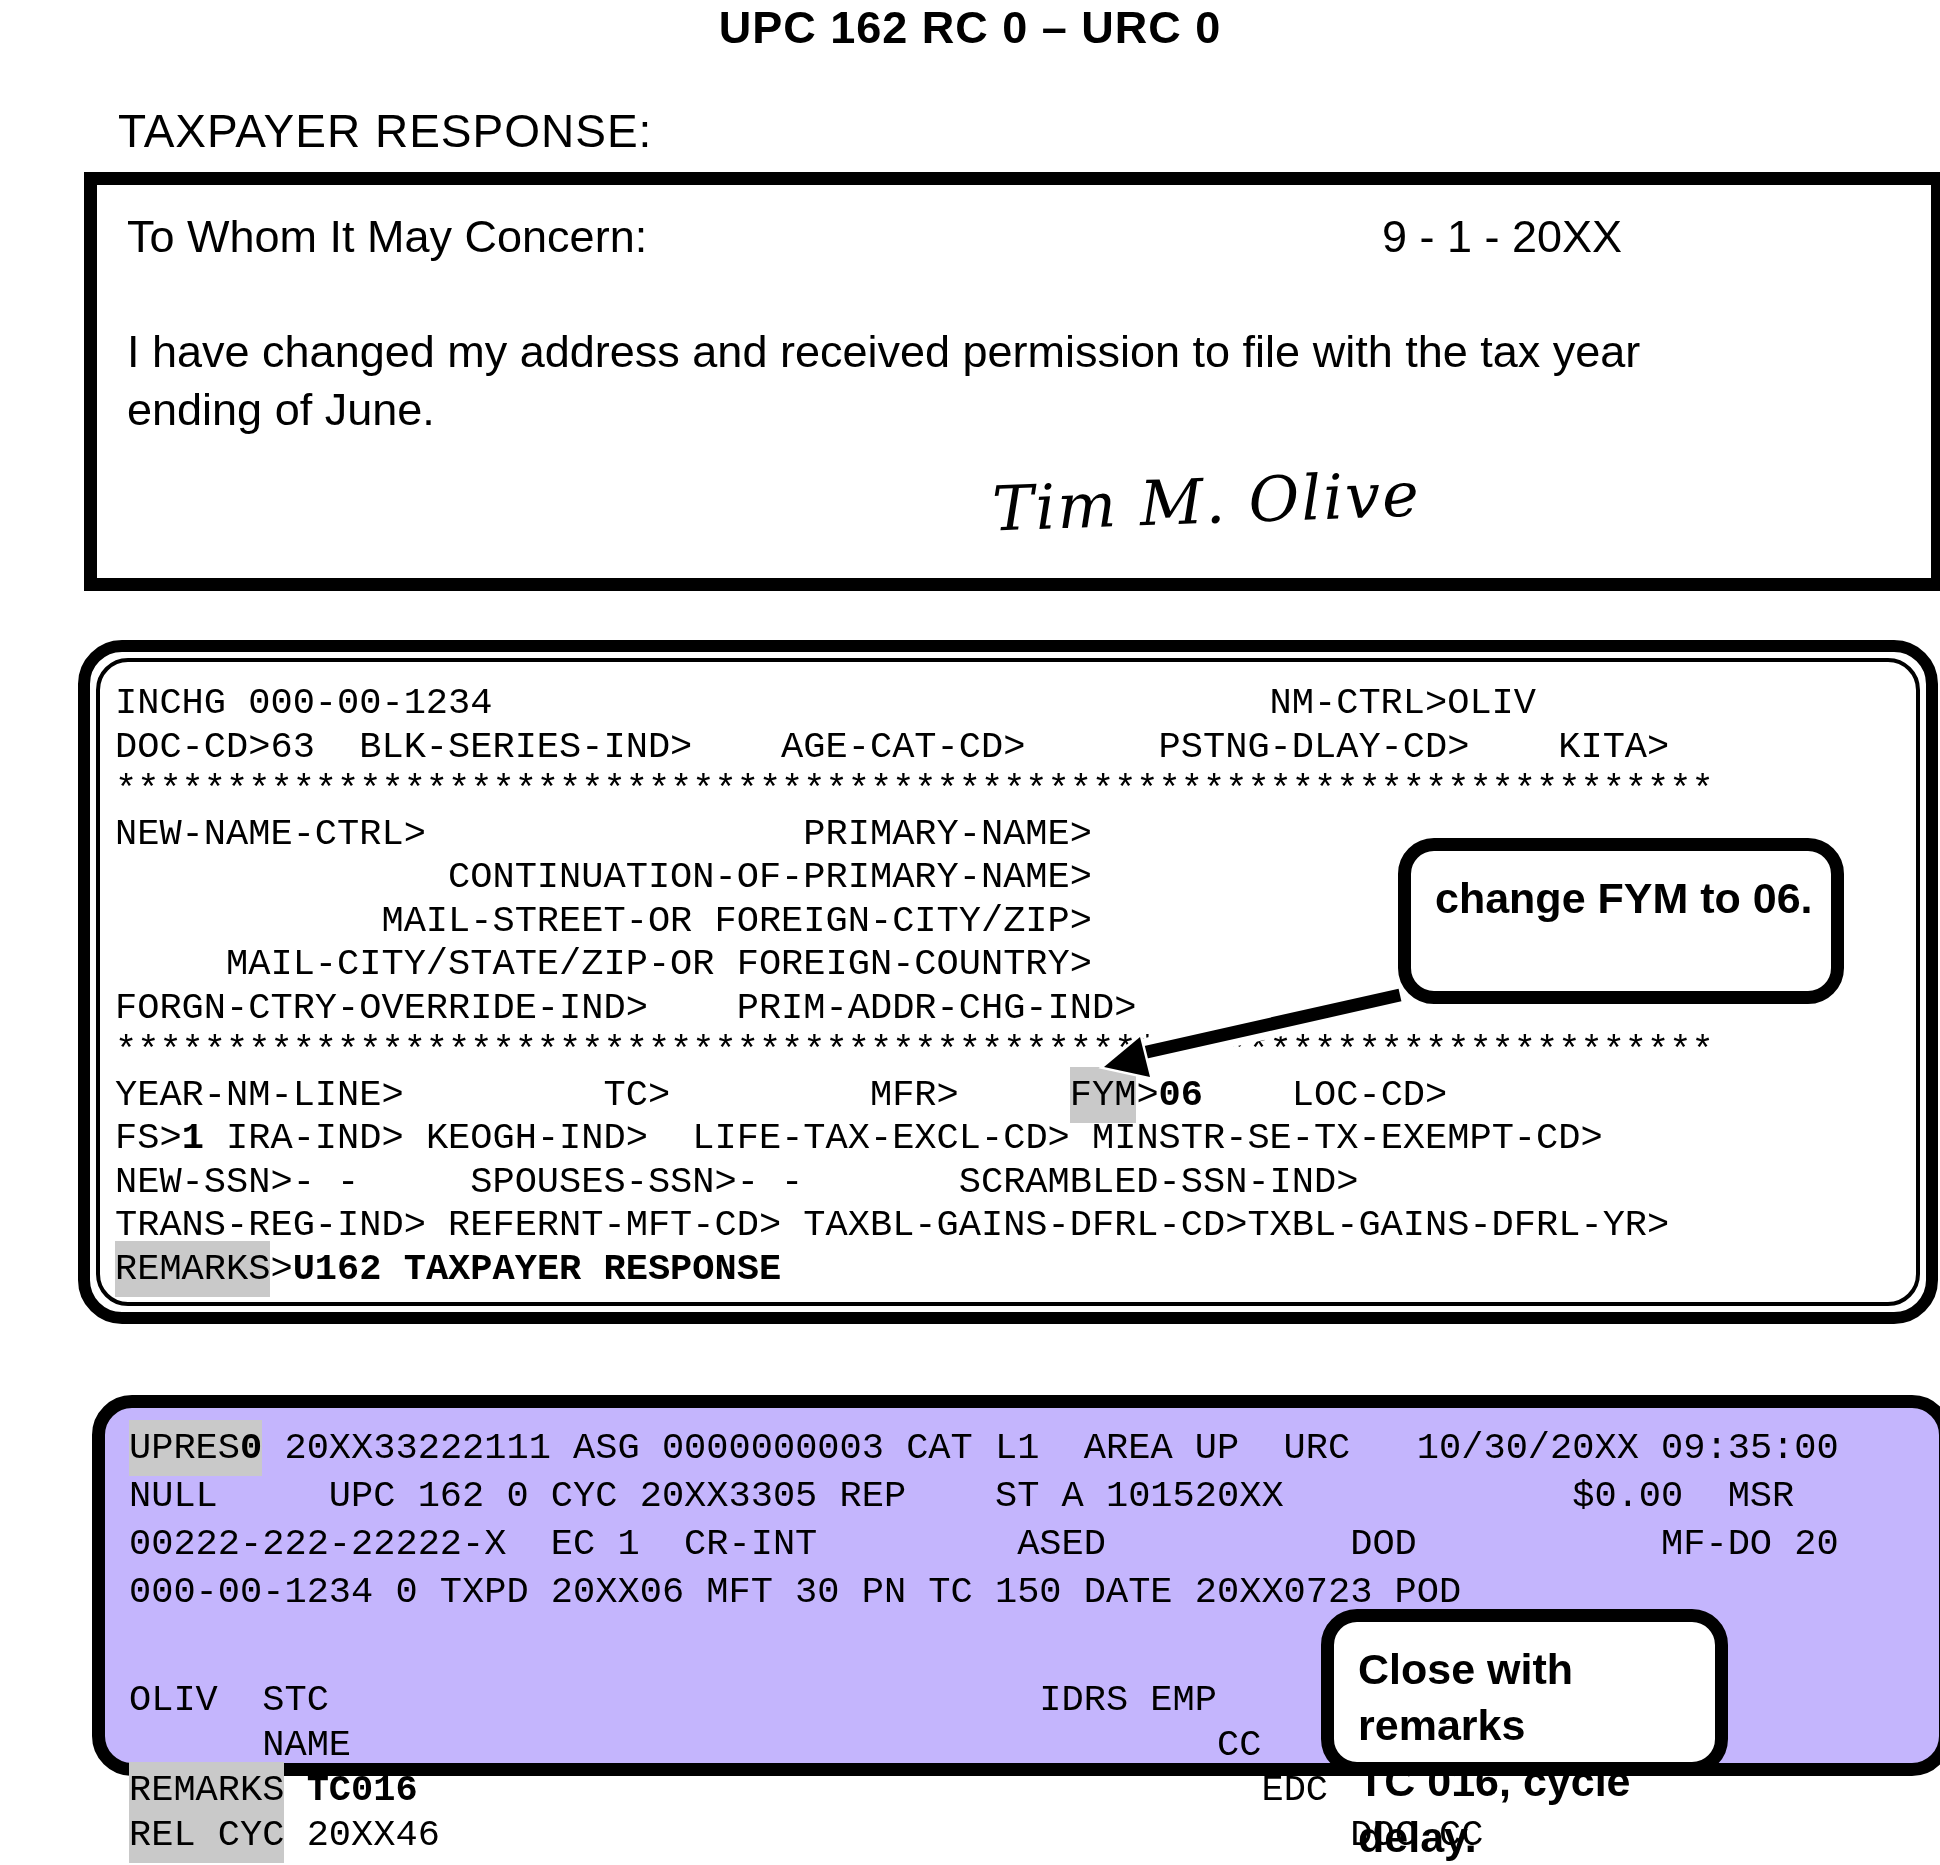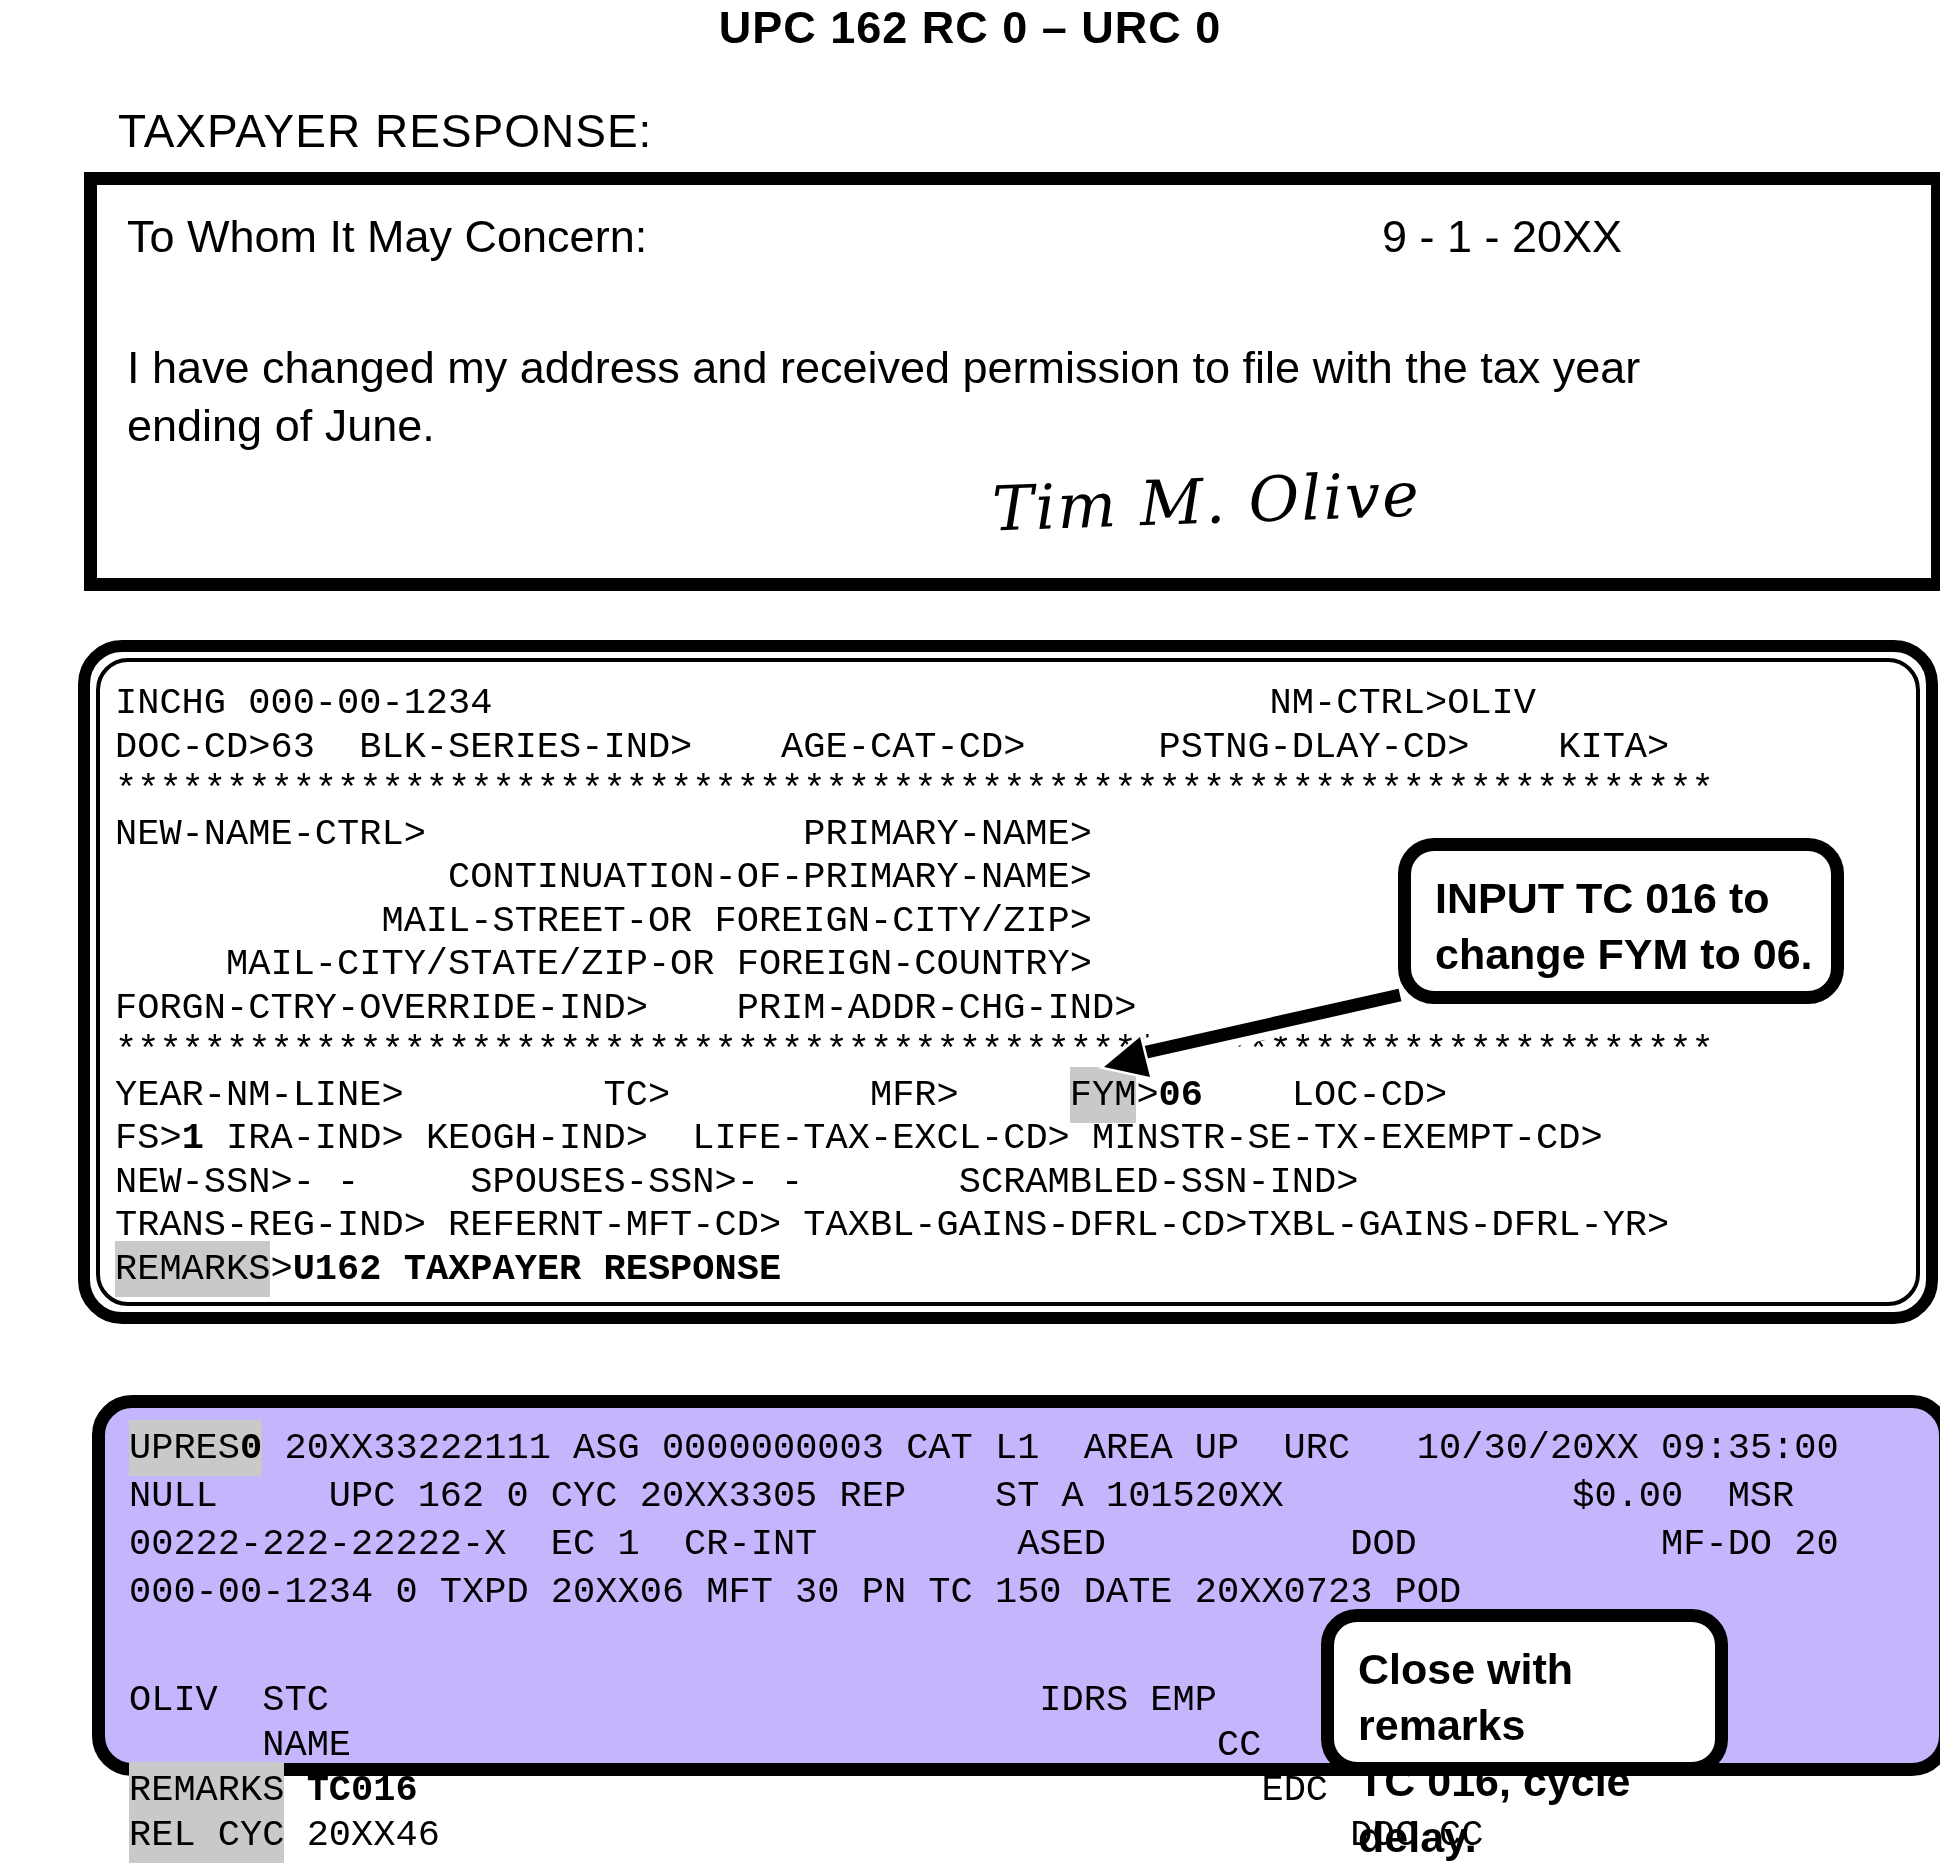--- a/index.html
+++ b/index.html
@@ -15,21 +15,21 @@
   .section-heading {
     position:absolute; left:118px; top:96px; font-size:46px; letter-spacing:1px;margin-top:8px;
   }
   
   .letter-box {
     position:absolute; left:84px; top:172px; width:1860px; height:419px;
     border:13px solid #000; box-sizing:border-box; background:#fff;
   }
   .salutation { position:absolute; left:30px; top:26px; font-size:45px; }
   .letter-date { position:absolute; left:1285px; top:26px; font-size:45px; }
-  .letter-body { position:absolute; left:30px; top:138px; font-size:45px; line-height:58px;margin-top:16px; }
+  .letter-body { position:absolute; left:30px; top:138px; font-size:45px; line-height:58px; }
   .signature {
     position:absolute; left:895px; top:280px; font-size:62px;
     font-family:"DejaVu Serif", serif; font-style:italic;
     transform:rotate(-2deg); letter-spacing:2px;
   }
   
   .inchg-outer {
     position:absolute; left:78px; top:640px; width:1860px; height:684px;
     border:12px solid #000; border-radius:44px; box-sizing:border-box; background:#fff;
   }
@@ -100,21 +100,20 @@
     </div>
   </div>
 
   <svg class="arrow-svg" width="340" height="130" viewBox="0 0 340 130">
     <line x1="320" y1="40" x2="58" y2="99" stroke="#ffffff" stroke-width="28"></line>
     <line x1="320" y1="40" x2="58" y2="99" stroke="#000000" stroke-width="13"></line>
     <polygon points="24,112 60,82 70,122" fill="#000000" stroke="#ffffff" stroke-width="5" paint-order="stroke"></polygon>
   </svg>
 
   <div class="callout callout-input">
-    <div>INPUT TC 016 to</div>
     <div>change FYM to 06.</div>
   </div>
 
   <div class="upres-box">
     <pre class="screen upres-pre1"><span class="hl">UPRES</span><span class="hlb">0</span><span> 20XX33222111 ASG 0000000003 CAT L1  AREA UP  URC   10/30/20XX 09:35:00</span>
 <span>NULL     UPC 162 0 CYC 20XX3305 REP    ST A 101520XX             $0.00  MSR</span>
 <span>00222-222-22222-X  EC 1  CR-INT         ASED           DOD           MF-DO 20</span>
 <span>000-00-1234 0 TXPD 20XX06 MFT 30 PN TC 150 DATE 20XX0723 POD</span>
 </pre>
     <pre class="screen upres-pre2"><span>OLIV  STC                                IDRS EMP</span>

